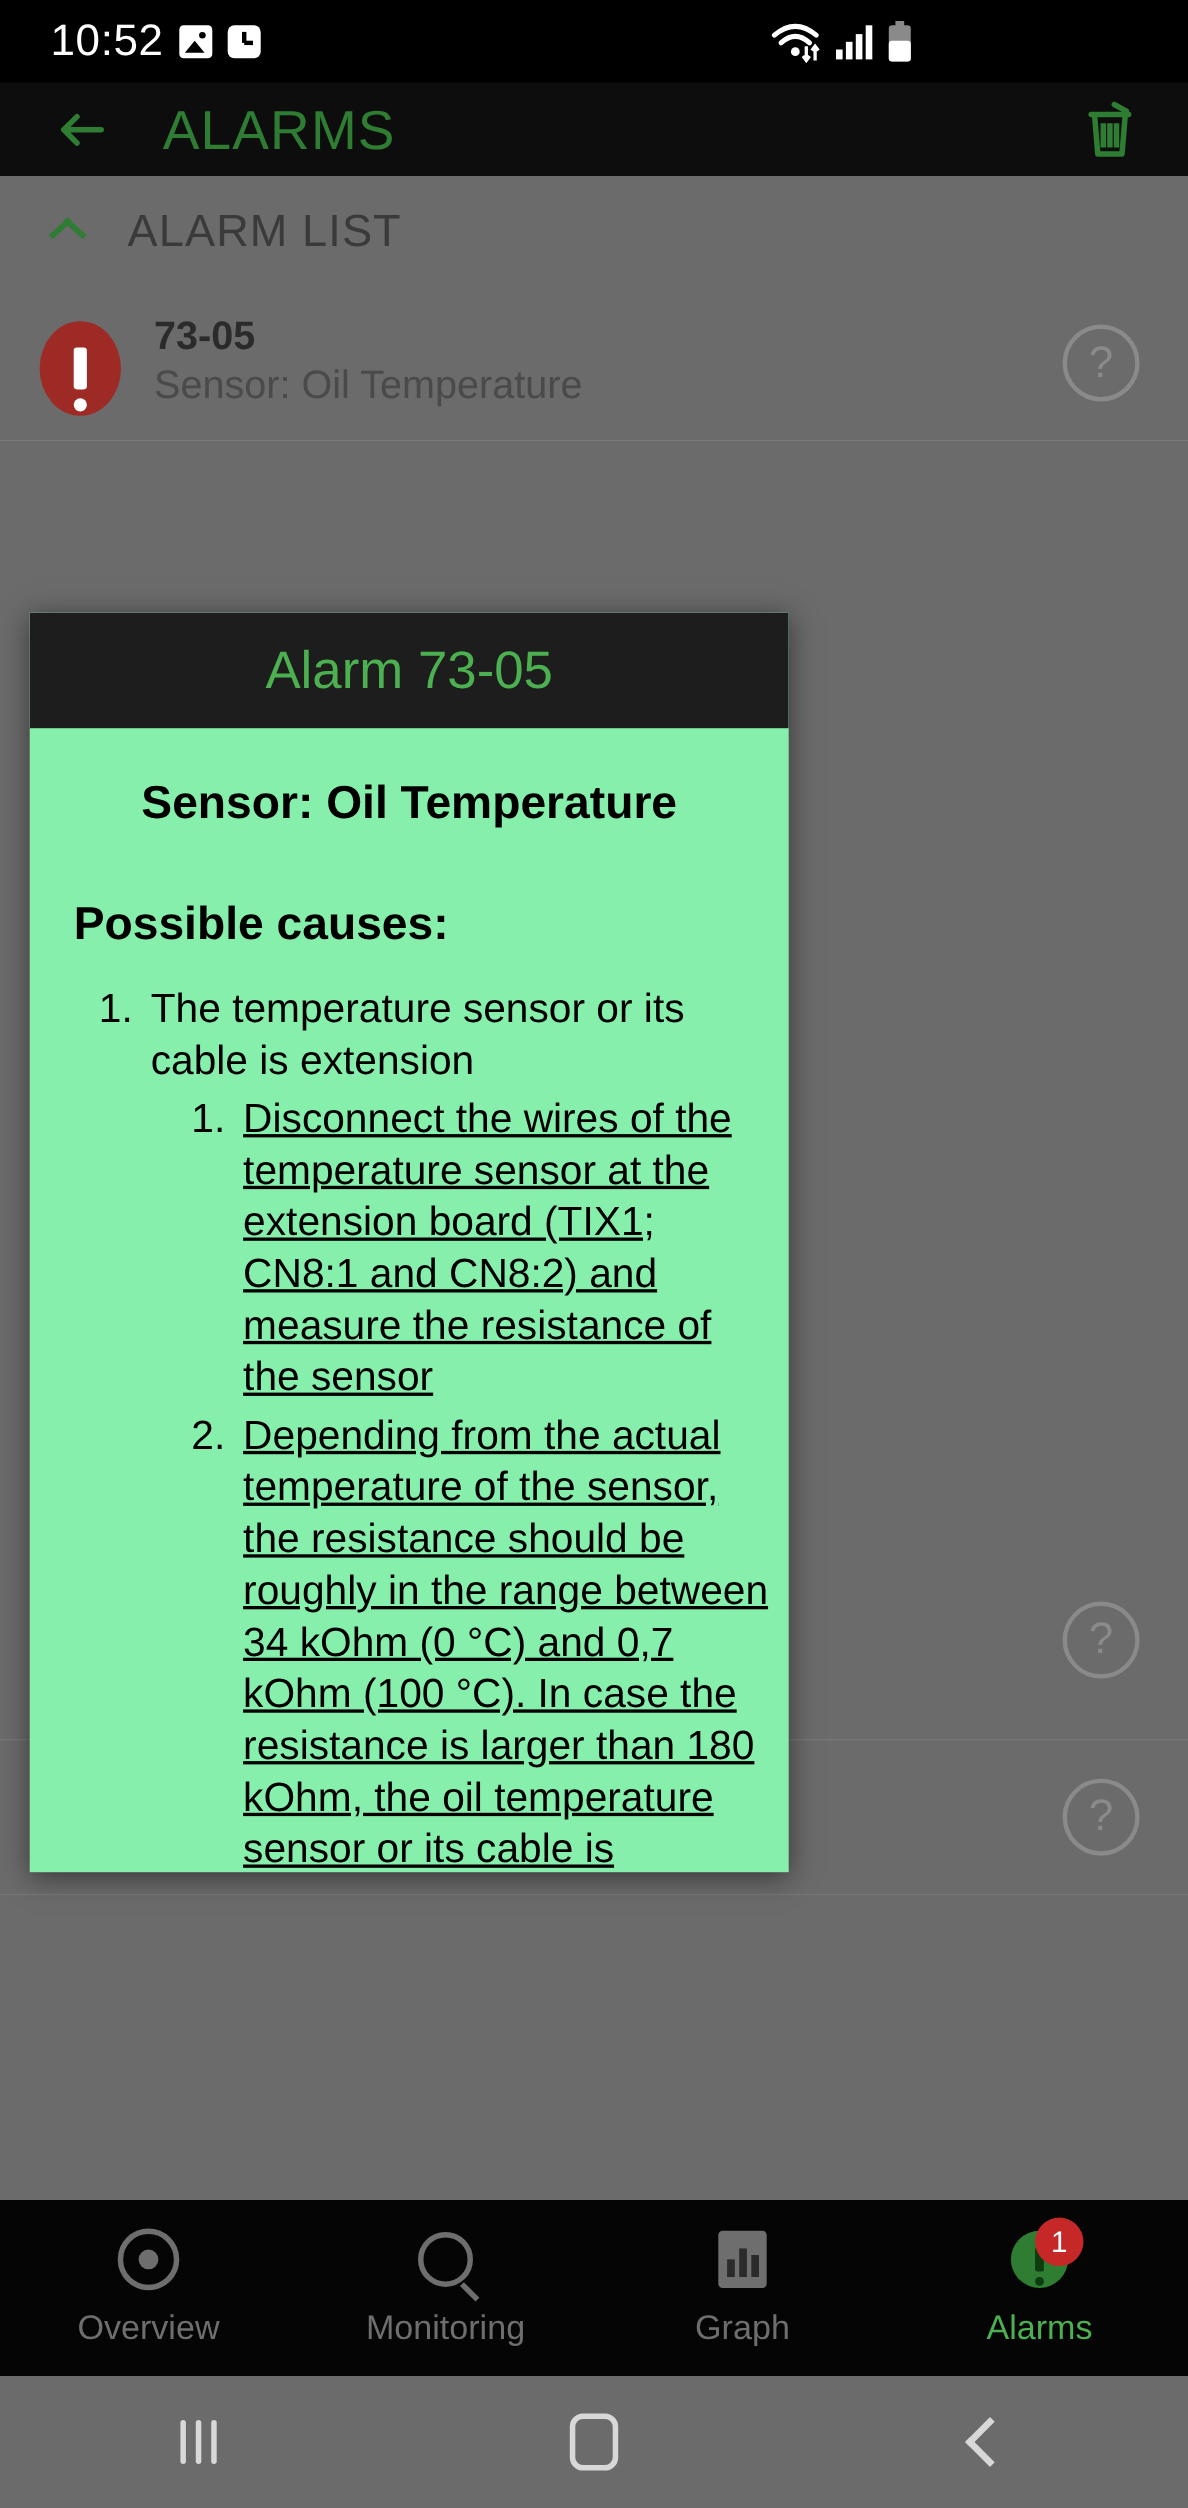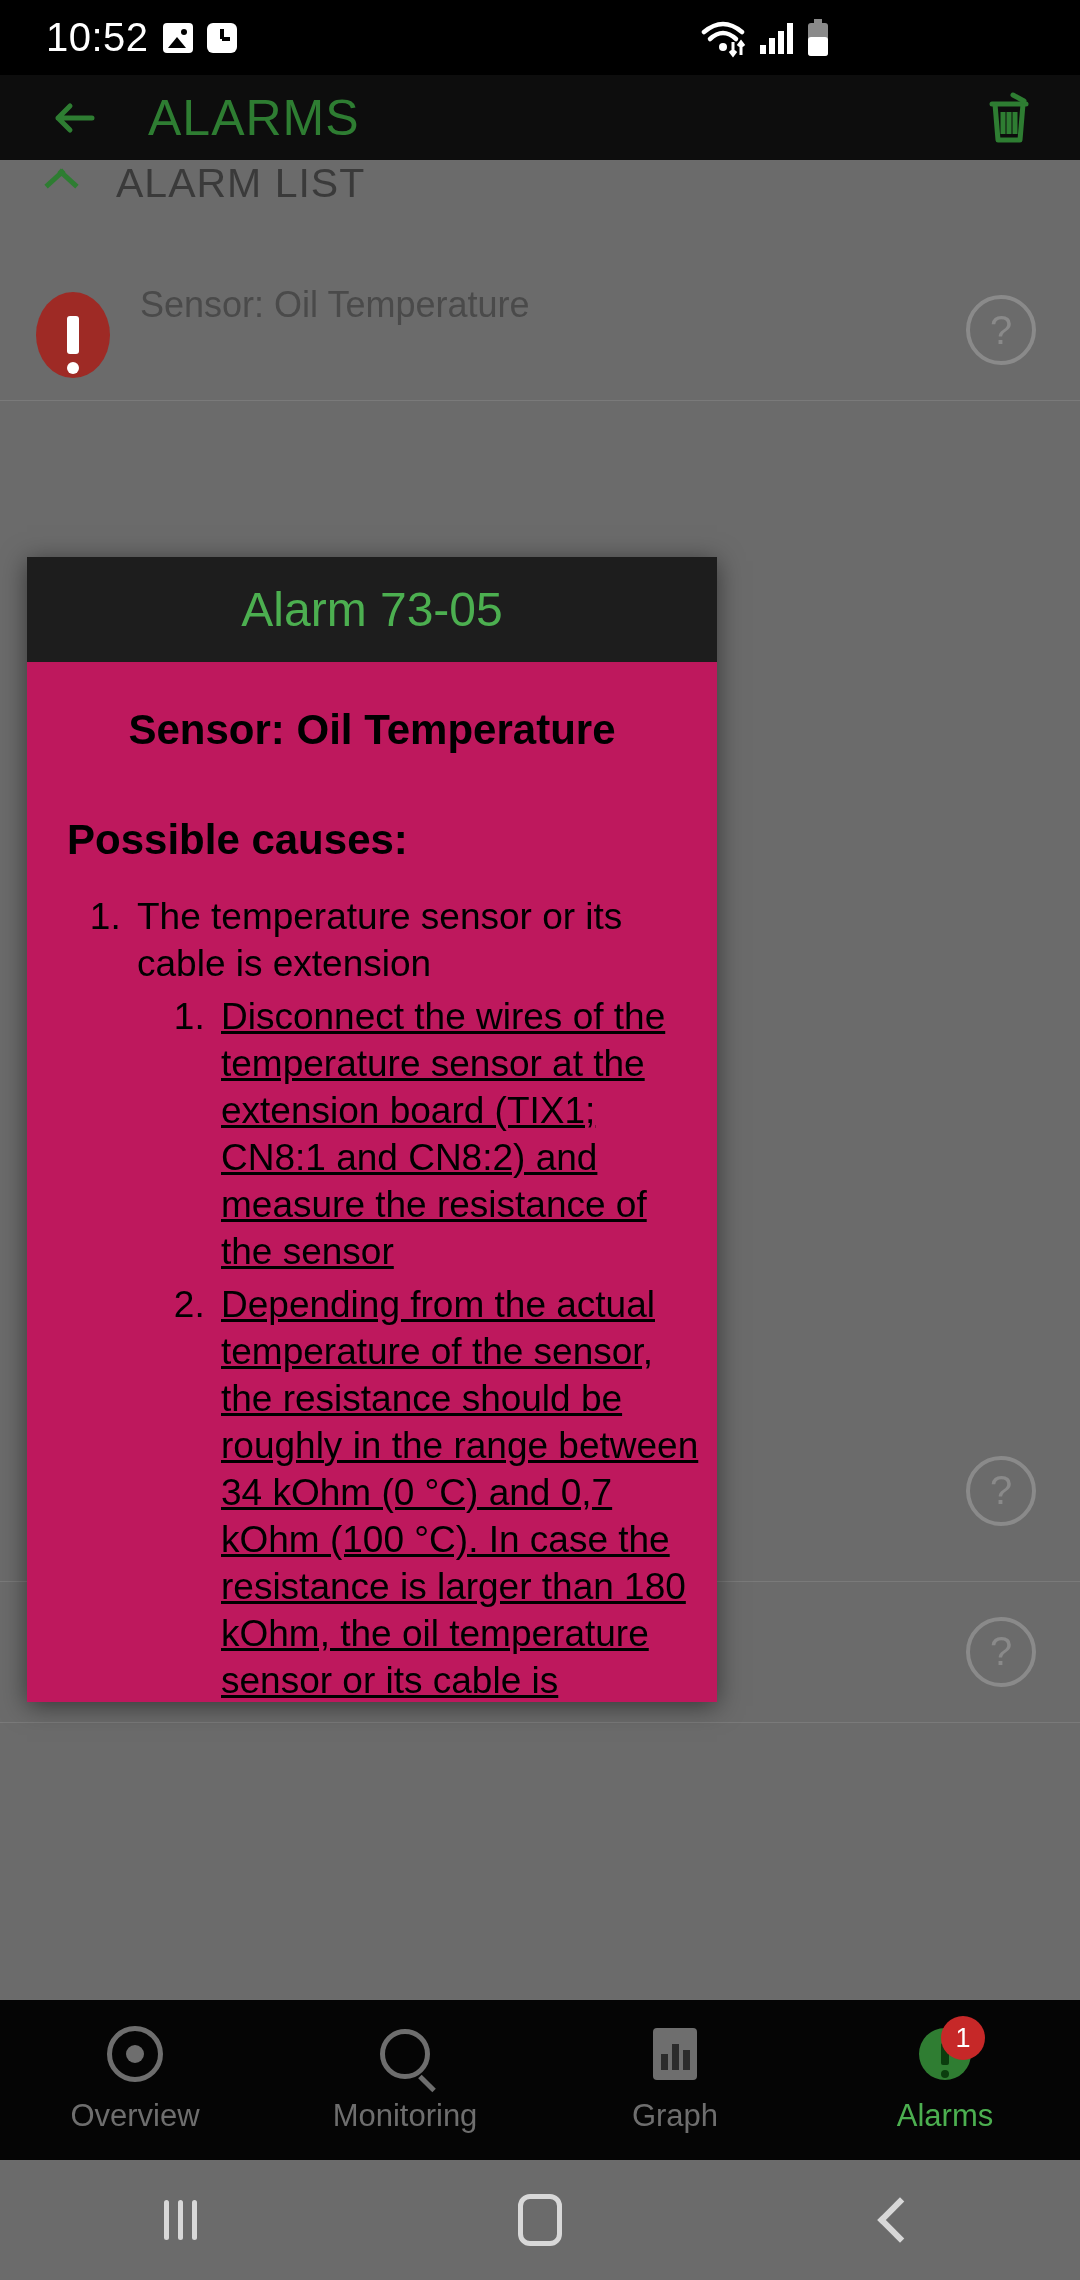--- a/index.html
+++ b/index.html
@@ -36,21 +36,21 @@
     color:#2e7d32;font-size:50px;letter-spacing:1px;margin-left:46px;
   }
   .trash{position:absolute;right:48px;width:46px;height:52px;cursor:pointer;}
 
   
   .page{
     position:absolute;left:0;top:160px;width:1080px;height:1840px;
     background:#6b6b6b;
   }
   .section-header{
-    display:flex;height:100px;padding-left:36px;
+    display:flex;align-items:center;height:100px;padding-left:36px;
   }
   .chev-up{width:42px;height:42px;position:relative;margin-right:38px;}
   .chev-up:before{content:"";position:absolute;left:7px;top:16px;width:24px;height:5px;background:#2e7d32;transform:rotate(-42deg);}
   .chev-up:after{content:"";position:absolute;left:20px;top:16px;width:24px;height:5px;background:#2e7d32;transform:rotate(42deg);}
   .section-title{color:#3a3a3a;font-size:41px;letter-spacing:1px;}
 
   .alarm-row{
     display:flex;align-items:flex-start;padding:22px 36px 22px 36px;
     border-bottom:1px solid rgba(255,255,255,0.10);
     position:relative;min-height:92px;
@@ -74,21 +74,21 @@
   .help-ico{
     position:absolute;right:44px;top:50%;transform:translateY(-50%);
     width:62px;height:62px;border:4px solid #8a8a8a;border-radius:50%;
     color:#8a8a8a;font-size:40px;display:flex;align-items:center;justify-content:center;
     cursor:pointer;
   }
 
   
   .dialog{
     position:absolute;left:27px;top:557px;width:690px;height:1145px;
-    background:#be185d;overflow:hidden;
+    background:#86efac;overflow:hidden;
     box-shadow:0 4px 24px rgba(0,0,0,0.5);
   }
   .dialog-header{
     height:105px;background:#1d1d1d;display:flex;align-items:center;justify-content:center;
   }
   .dialog-title{color:#4caf50;font-size:48px;}
   .dialog-body{padding:0 18px;}
   .dlg-h1{
     text-align:center;font-size:42px;font-weight:bold;color:#000;
     margin:44px 0 0 0;
@@ -212,20 +212,21 @@
   <div class="section-header">
     <div class="chev-up"></div>
     <div class="section-title">ALARM LIST</div>
   </div>
 
   <div class="alarm-row">
     <div class="alarm-ico red">
         <div class="bang"></div>
       </div>
     <div class="alarm-text">
+      <div class="alarm-code">73-05</div>
       <div class="alarm-desc">Sensor: Oil Temperature</div>
     </div>
     <div class="help-ico">?</div>
   </div>
 
   <div style="height:1000px"></div>
 
   <div class="alarm-row">
     <div class="alarm-ico gray">
         <div class="bang"></div>

